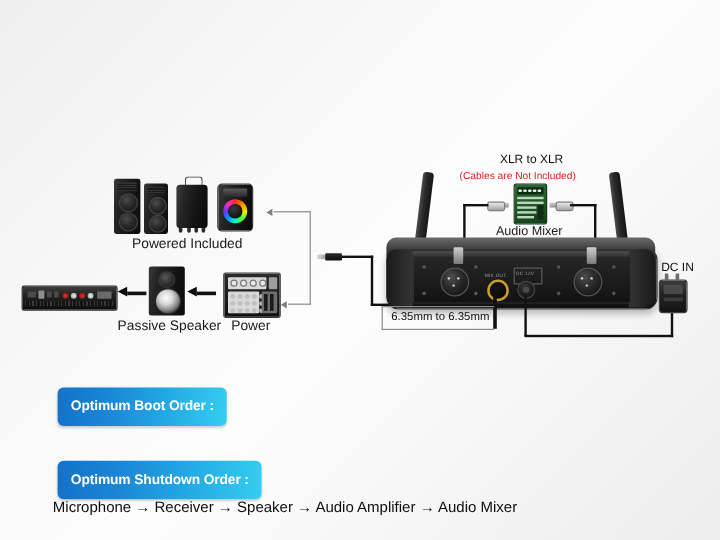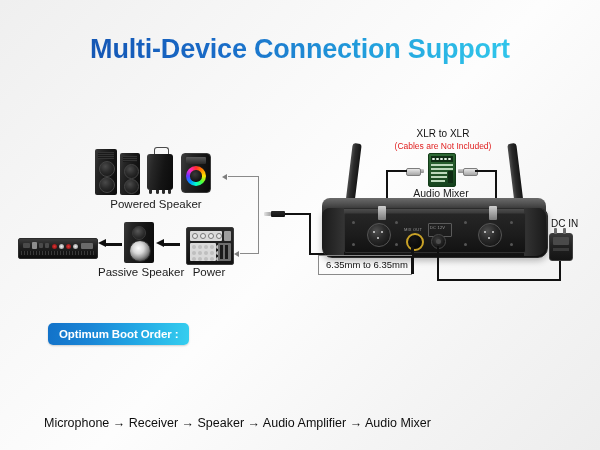--- a/index.html
+++ b/index.html
@@ -239,21 +239,21 @@
     white-space: nowrap;
   }
   .ann-red { color:#e02020; }
   .ann-blk { color:#111; }
 
   
   .badge{
     position:absolute;
     display:inline-flex;
     align-items:center;
-    height: 22px;
+    height: 32px;
     padding: 0 11px;
     border-radius: 5px;
     background: linear-gradient(95deg, #1272c9 0%, #1a86d6 30%, #22a7e4 62%, #35ceef 100%);
     color:#fff;
     font-size: 11.5px;
     font-weight: bold;
     letter-spacing: -0.1px;
     box-shadow: 0 1px 2px rgba(0,0,0,0.18);
     white-space: nowrap;
   }
@@ -262,21 +262,20 @@
     font-size: 12.5px;
     color:#0e0e0e;
     white-space: nowrap;
   }
 </style>
 </head>
 <body>
 
 <div class="stage">
 
-  <div class="abs" id="page-title">Multi-Device Connection Support</div>
 
   <div class="abs" style="left:95px; top:145px; width:120px; height:55px;">
 
     <div class="abs tower" style="left:0px; top:4px; width:22px; height:46px;">
       <div class="grill" style="left:3px; top:3px; width:16px; height:7px;"></div>
       <div class="drv" style="left:4px; top:12px; width:14px; height:14px;"></div>
       <div class="drv" style="left:4px; top:28px; width:14px; height:14px;"></div>
     </div>
 
     <div class="abs tower" style="left:25px; top:8px; width:20px; height:42px;">
@@ -292,21 +291,21 @@
       <div class="foot" style="left:11px; top:43px; width:3px; height:4px;"></div>
       <div class="foot" style="left:17px; top:43px; width:3px; height:4px;"></div>
       <div class="foot" style="left:23px; top:43px; width:3px; height:4px;"></div>
     </div>
 
     <div class="abs party" style="left:86px; top:8px; width:28px; height:38px;">
       <div class="partyscreen" style="left:4px; top:3px; width:20px; height:7px;"></div>
       <div class="rgbring" style="left:4px; top:12px; width:20px; height:20px;"></div>
     </div>
   </div>
-  <div class="abs devlabel" style="left:110px; top:198px; width:92px;">Powered Speaker</div>
+  <div class="abs devlabel" style="left:110px; top:198px; width:92px;">Powered Included</div>
 
   <div class="abs amp" style="left:18px; top:238px; width:78px; height:19px;">
     <div class="amprect" style="left:4px; top:4px; width:7px; height:5px;"></div>
     <div class="amprect" style="left:13px; top:3px; width:5px; height:7px; background:#8d8d8d;"></div>
     <div class="amprect" style="left:20px; top:4px; width:4px; height:5px;"></div>
     <div class="amprect" style="left:26px; top:4px; width:4px; height:5px;"></div>
     <div class="ampport" style="left:33px; top:5px; width:5px; height:5px; background:radial-gradient(circle,#d33,#711);"></div>
     <div class="ampport" style="left:40px; top:5px; width:5px; height:5px; background:radial-gradient(circle,#eee,#888);"></div>
     <div class="ampport" style="left:47px; top:5px; width:5px; height:5px; background:radial-gradient(circle,#d33,#711);"></div>
     <div class="ampport" style="left:54px; top:5px; width:5px; height:5px; background:radial-gradient(circle,#eee,#888);"></div>
@@ -365,21 +364,21 @@
   <div class="abs wire-thin" style="left:240px; top:253px; width:19px; height:1.4px;"></div>
   <div class="abs arrow-left-sm" style="left:234px; top:251px;"></div>
 
   <div class="abs trsplug-tip" style="left:264px; top:212px; width:7px; height:4px;"></div>
   <div class="abs trsplug" style="left:271px; top:211px; width:14px; height:6px;"></div>
   <div class="abs wire" style="left:285px; top:213px; width:26px; height:1.8px;"></div>
   <div class="abs wire" style="left:309px; top:213px; width:1.8px; height:42px;"></div>
   <div class="abs wire" style="left:309px; top:253px; width:37px; height:1.8px;"></div>
 
   <div class="abs ann ann-blk" style="left:398px; top:128px; text-align:center; width:90px; font-size:10px;">XLR to XLR</div>
-  <div class="abs ann ann-red" style="left:383px; top:141px; text-align:center; width:120px; font-size:8.5px;">(Cables are Not Included)</div>
+  <div class="abs ann ann-red" style="left:383px; top:141px; width:120px; font-size:8.5px;">(Cables are Not Included)</div>
 
   <div class="abs greenmixer" style="left:428px; top:153px; width:26px; height:32px;">
     <div class="gm-dark" style="left:2px; top:2px; width:22px; height:6px;"></div>
     <div class="gm-dot" style="left:3px; top:3.5px; width:2.5px; height:2.5px;"></div>
     <div class="gm-dot" style="left:7px; top:3.5px; width:2.5px; height:2.5px;"></div>
     <div class="gm-dot" style="left:11px; top:3.5px; width:2.5px; height:2.5px;"></div>
     <div class="gm-dot" style="left:15px; top:3.5px; width:2.5px; height:2.5px;"></div>
     <div class="gm-dot" style="left:19px; top:3.5px; width:2.5px; height:2.5px;"></div>
     <div class="gm-strip" style="left:2px; top:10px; width:22px; height:1.6px;"></div>
     <div class="gm-strip" style="left:2px; top:14px; width:22px; height:1.6px;"></div>
@@ -456,15 +455,16 @@
   <div class="abs adapter" style="left:549px; top:233px; width:22px; height:26px;">
     <div class="abs" style="left:3px; top:3px; width:16px; height:8px; background:#4a4a4a; border-radius:1px;"></div>
     <div class="abs" style="left:3px; top:14px; width:16px; height:3px; background:#3a3a3a;"></div>
   </div>
   <div class="abs adapter-prong" style="left:554px; top:228px; width:3px; height:6px;"></div>
   <div class="abs adapter-prong" style="left:563px; top:228px; width:3px; height:6px;"></div>
   <div class="abs ann ann-blk" style="left:551px; top:218px; font-size:10px;">DC IN</div>
 
   <div class="badge" style="left:48px; top:323px;">Optimum Boot Order :</div>
 
+  <div class="badge" style="left:48px; top:384px;">Optimum Shutdown Order :</div>
   <div class="seq" style="left:44px; top:416px;">Microphone → Receiver → Speaker → Audio Amplifier → Audio Mixer</div>
 
 </div>
 
 </body></html>

